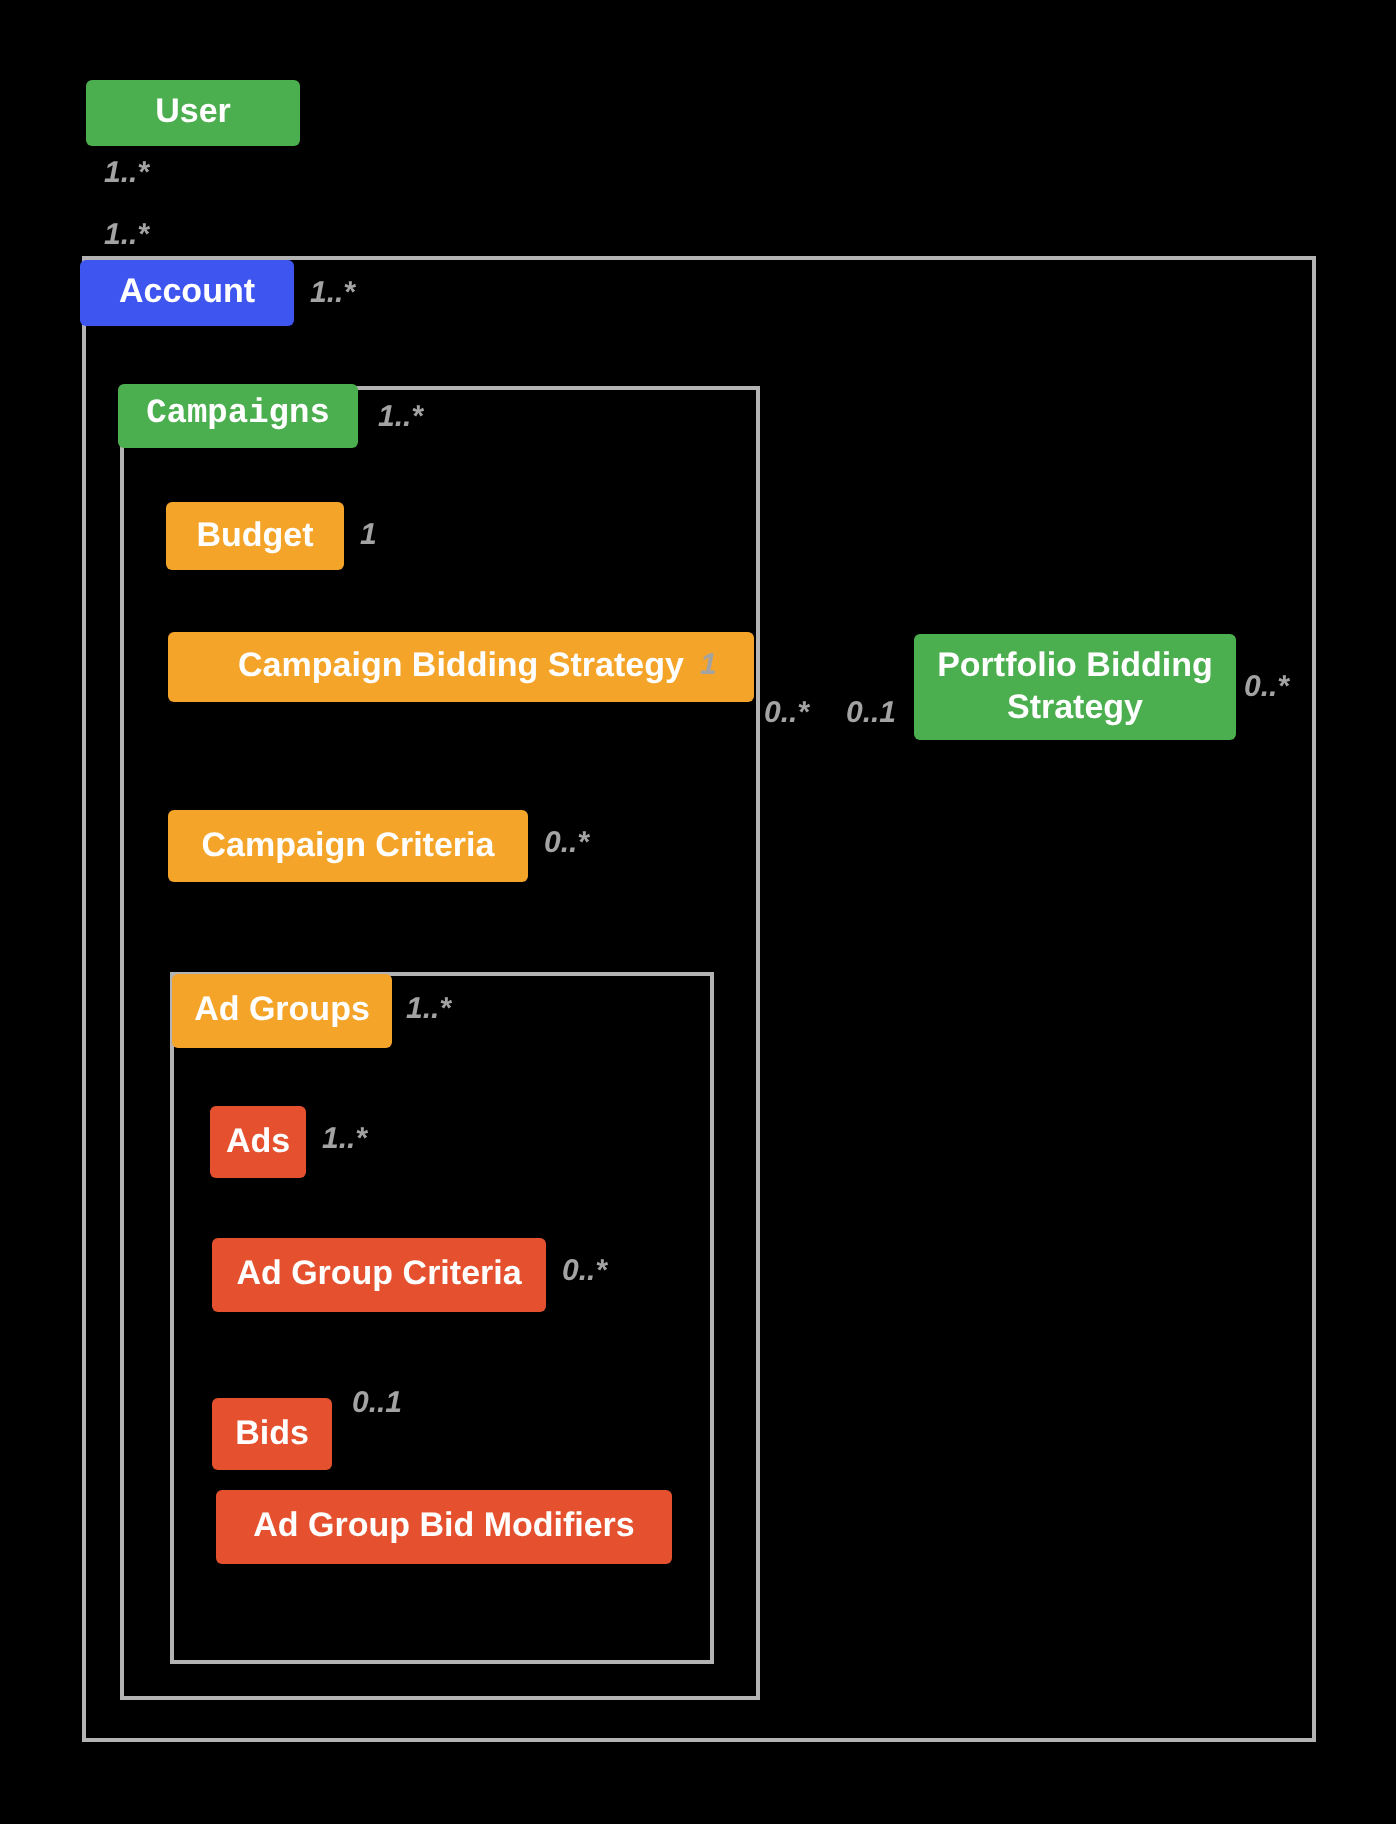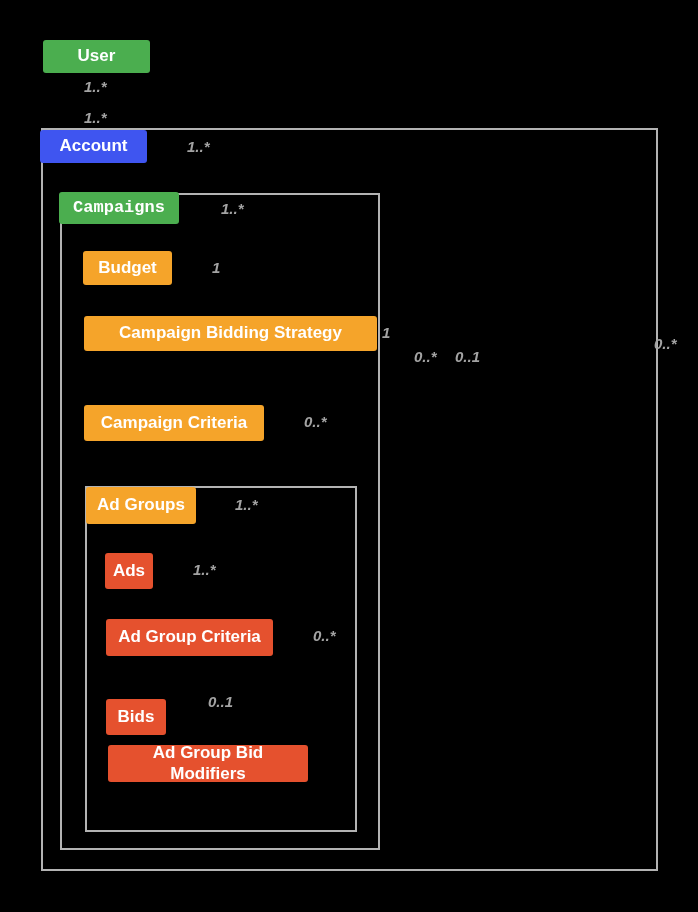--- a/index.html
+++ b/index.html
@@ -4,21 +4,21 @@
 <style>
   :root {
     --background: #000;
     --green: #4BAE4F;
     --blue: #3F55F0;
     --orange: #F5A42A;
     --red: #E5512E;
     --border: #B3B3B3;
     --label: #A3A3A3;
   }
-  * { box-sizing: border-box; padding-left: 32px; }
+  * { box-sizing: border-box; }
   html, body { margin: 0; padding: 0; }
   body {
     width: 698px; height: 912px;
     background: var(--background);
     font-family: "Liberation Sans", sans-serif;
     overflow: hidden; position: relative;
   }
   .canvas { position: absolute; left: 0; top: 0; width: 698px; height: 912px; }
   .container-rect {
     position: absolute;
@@ -86,19 +86,20 @@
 
   <div class="box red" style="left:105px; top:553px; width:48px; height:36px;">Ads</div>
   <div class="mult" style="left:161px; top:561px;">1..*</div>
 
   <div class="box red" style="left:106px; top:619px; width:167px; height:37px;">Ad Group Criteria</div>
   <div class="mult" style="left:281px; top:627px;">0..*</div>
 
   <div class="box red" style="left:106px; top:685px; width:60px; height:36px;margin-top:14px;">Bids</div>
   <div class="mult" style="left:176px; top:693px;">0..1</div>
 
-  <div class="box red" style="left:108px; top:745px; width:200px; height:37px;">Ad Group Bid Modifiers</div>
+  <div class="box red" style="left:108px; top:745px; width:228px; height:37px;">Ad Group Bid Modifiers</div>
 
   <div class="mult" style="left:382px; top:348px;">0..*</div>
   <div class="mult" style="left:423px; top:348px;">0..1</div>
+  <div class="box green" style="left:457px; top:317px; width:161px; height:53px;">Portfolio Bidding Strategy</div>
   <div class="mult" style="left:622px; top:335px;">0..*</div>
 
 </div>
 
 </body></html>

